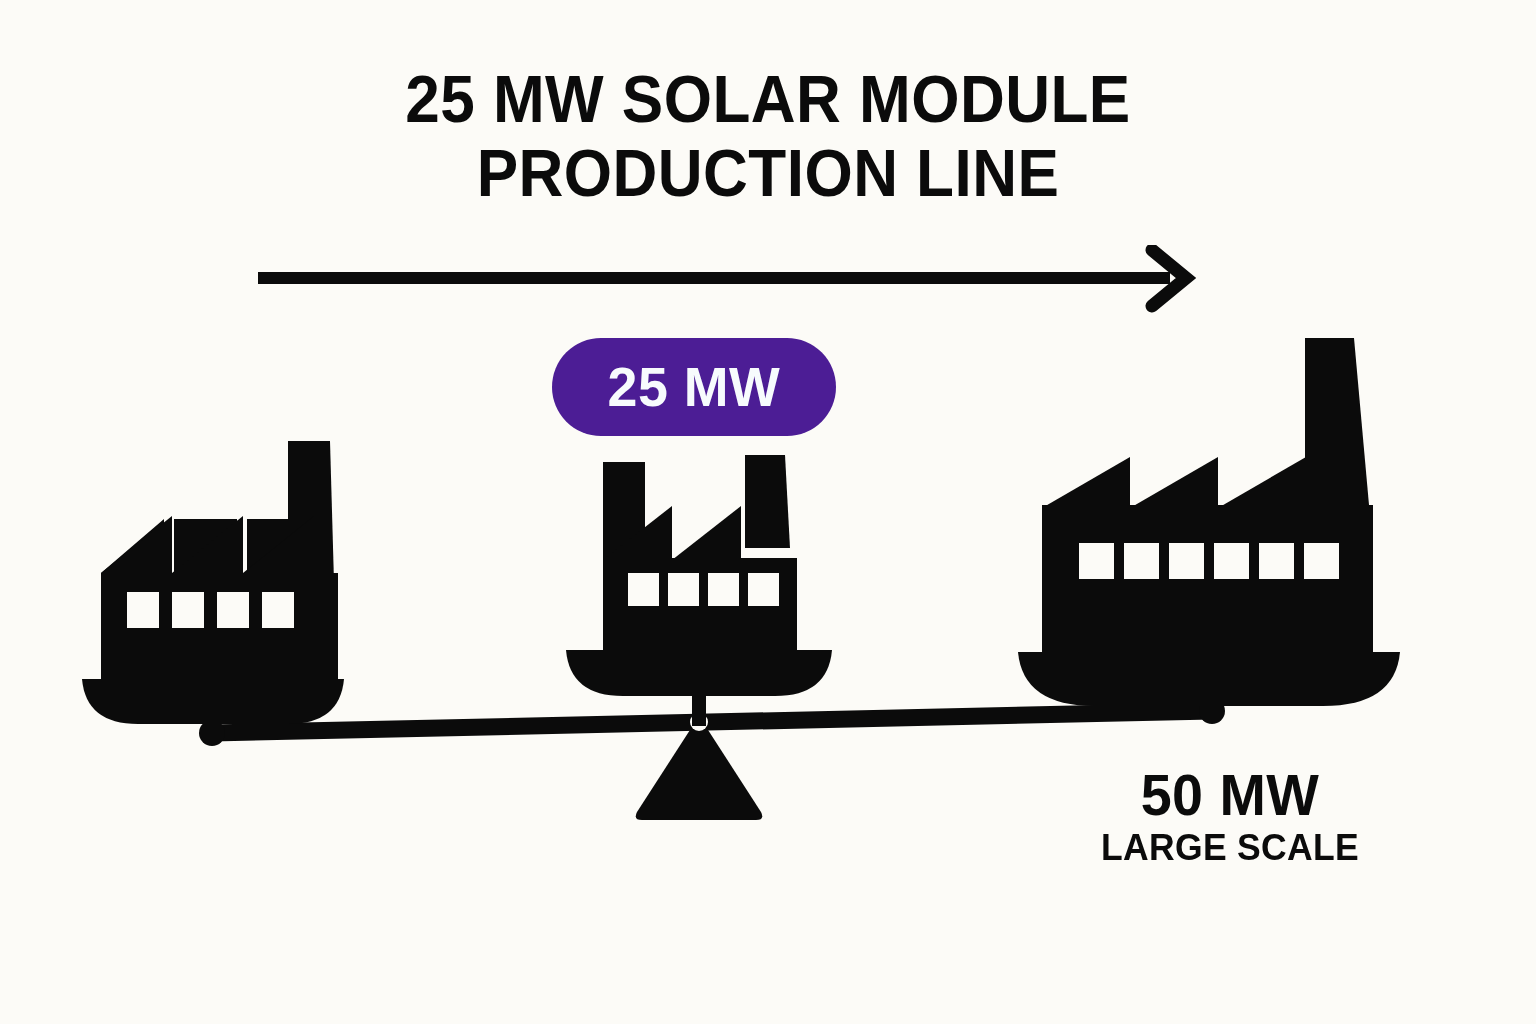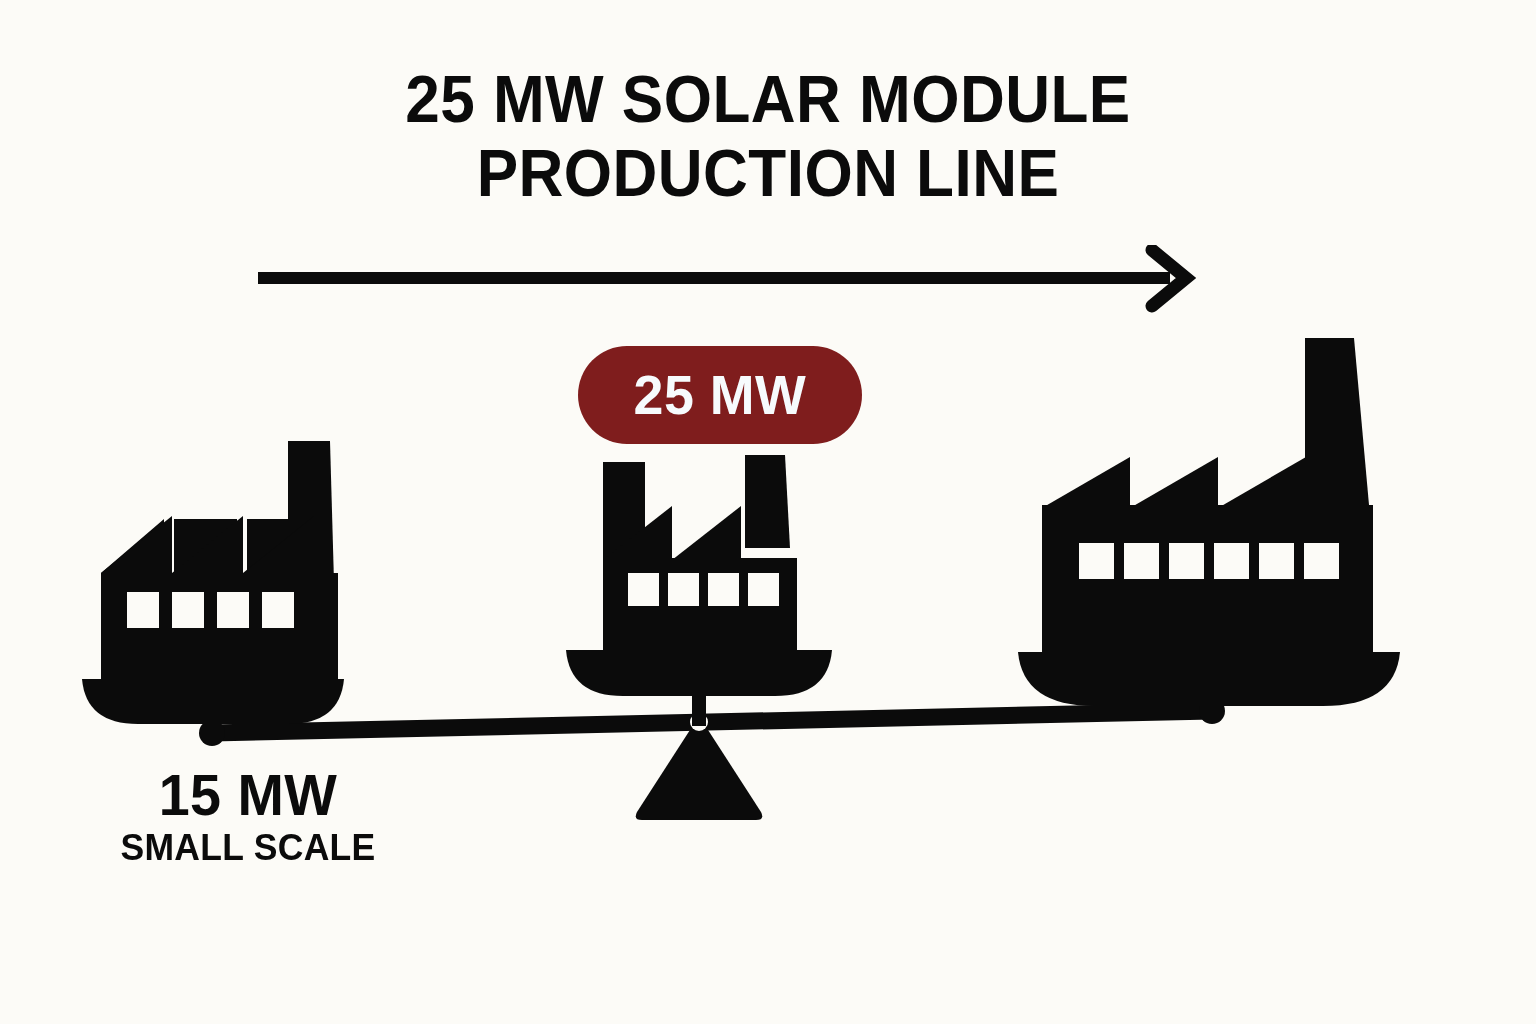--- a/index.html
+++ b/index.html
@@ -44,30 +44,29 @@
   
   .arrow-svg {
     position: absolute;
     left: 250px;
     top: 245px;
   }
 
   
   .badge {
     position: absolute;
-    left: 578px;
+    left: 552px;
     top: 338px;
     width: 284px;
     height: 98px;
     border-radius: 49px;
-    background: #7f1d1d;
+    background: #4c1d95;
     display: flex;
     align-items: center;
     justify-content: center;
-    margin-top: 8px;
   }
   .badge-text {
     color: #f7fbfd;
     font-family: "Liberation Sans", sans-serif;
     font-weight: bold;
     font-size: 56px;
     line-height: 56px;
     letter-spacing: 0.5px;
     transform: scaleX(0.96);
     white-space: nowrap;
@@ -218,20 +217,20 @@
         <rect x="1079" y="543" width="35" height="36" fill="#fcfbf7"></rect>
         <rect x="1124" y="543" width="35" height="36" fill="#fcfbf7"></rect>
         <rect x="1169" y="543" width="35" height="36" fill="#fcfbf7"></rect>
         <rect x="1214" y="543" width="35" height="36" fill="#fcfbf7"></rect>
         <rect x="1259" y="543" width="35" height="36" fill="#fcfbf7"></rect>
         <rect x="1304" y="543" width="35" height="36" fill="#fcfbf7"></rect>
       </g>
     </g>
   </svg>
 
-  <div class="label-group" id="label-left">
-    <div class="label-value">15 MW</div>
-    <div class="label-caption">SMALL SCALE</div>
+
+
+  <div class="label-group" id="label-right">
+    <div class="label-value">50 MW</div>
+    <div class="label-caption">LARGE SCALE</div>
   </div>
 
-
-
 </div>
 
 </body></html>

